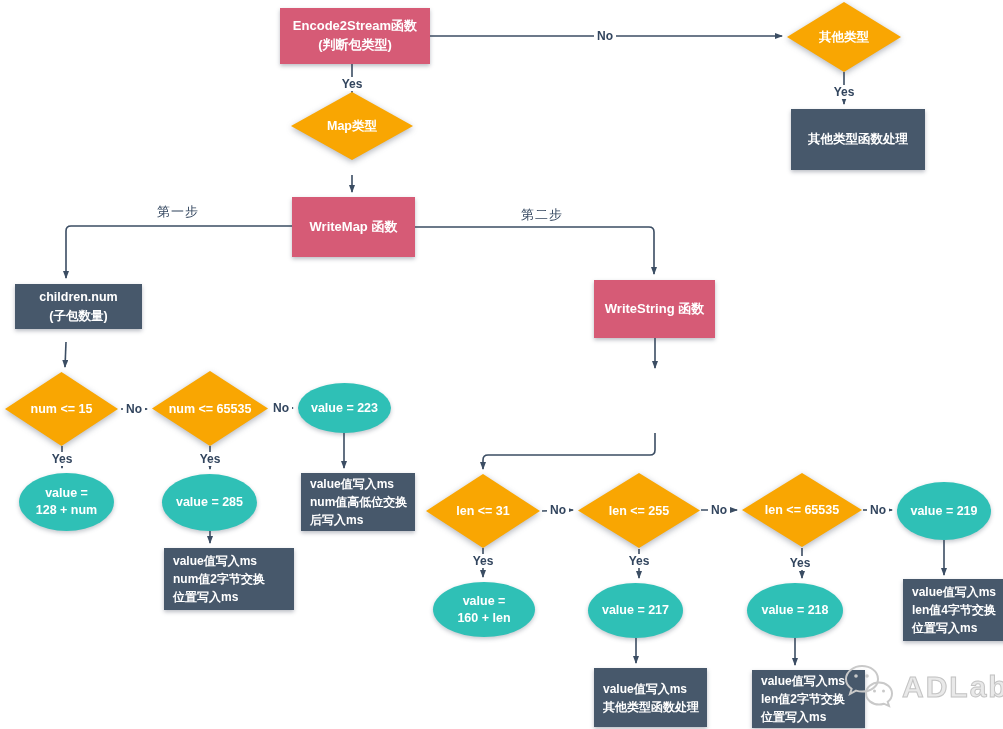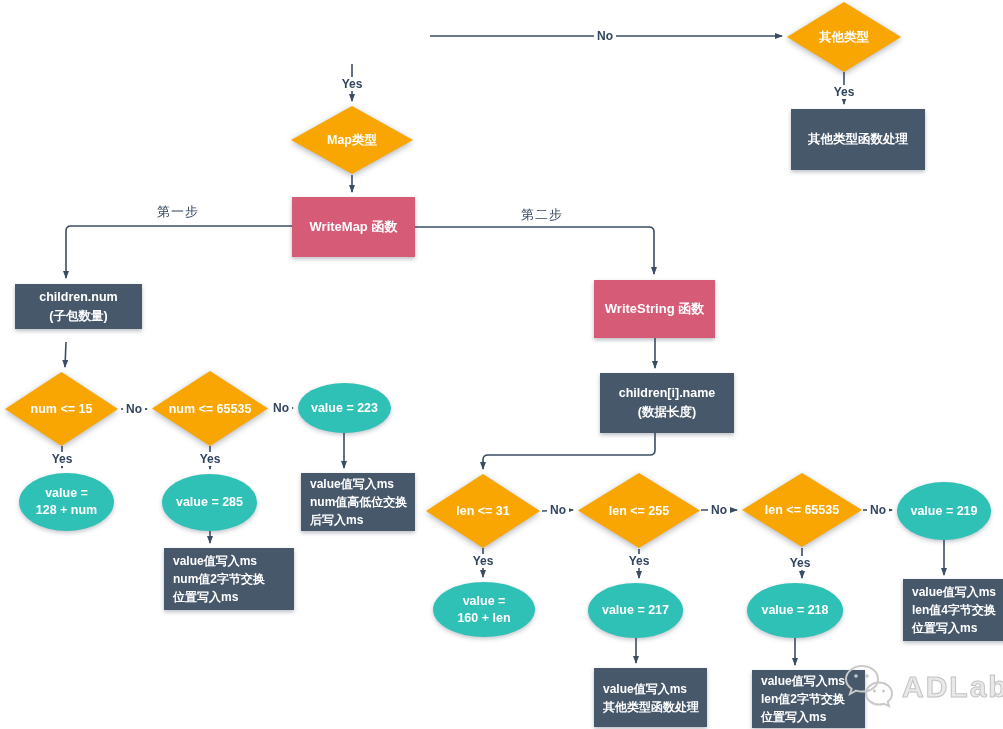--- a/index.html
+++ b/index.html
@@ -62,33 +62,37 @@
       <path d="M863 510 L892 510" marker-end="url(#arrow)"></path>
       <path d="M483 548 L483 577" marker-end="url(#arrow)"></path>
       <path d="M639 549 L639 578" marker-end="url(#arrow)"></path>
       <path d="M802 548 L802 578" marker-end="url(#arrow)"></path>
       <path d="M636 638 L636 663" marker-end="url(#arrow)"></path>
       <path d="M795 638 L795 665" marker-end="url(#arrow)"></path>
       <path d="M944 540 L944 575" marker-end="url(#arrow)"></path>
     </g>
   </svg>
 
+  <div class="node process" style="left:280px;top:8px;width:150px;height:56px">
+    <div>Encode2Stream函数</div>
+    <div>(判断包类型)</div>
+  </div>
   <div class="node process" style="left:292px;top:197px;width:123px;height:60px">
     <div>WriteMap 函数</div>
   </div>
   <div class="node process" style="left:594px;top:280px;width:121px;height:58px">
     <div>WriteString 函数</div>
   </div>
 
   <div class="dwrap" style="left:787px;top:2px;width:114px;height:70px">
     <div class="diamond">
         <span>其他类型</span>
       </div>
   </div>
-  <div class="dwrap" style="left:291px;top:106px;width:122px;height:68px">
+  <div class="dwrap" style="left:291px;top:92px;width:122px;height:68px">
     <div class="diamond">
         <span>Map类型</span>
       </div>
   </div>
   <div class="dwrap" style="left:5px;top:372px;width:113px;height:74px">
     <div class="diamond">
         <span>num &lt;= 15</span>
       </div>
   </div>
   <div class="dwrap" style="left:152px;top:371px;width:116px;height:75px">
@@ -111,24 +115,20 @@
         <span>len &lt;= 65535</span>
       </div>
   </div>
 
   <div class="node databox" style="left:779px;top:109px;width:134px;height:61px">
     <div>其他类型函数处理</div>
   </div>
   <div class="node databox" style="left:3px;top:284px;width:127px;height:45px">
     <div>children.num</div>
     <div>(子包数量)</div>
-  </div>
-  <div class="node databox" style="left:588px;top:373px;width:134px;height:60px">
-    <div>children[i].name</div>
-    <div>(数据长度)</div>
   </div>
   <div class="node databox leftalign" style="left:289px;top:473px;width:114px;height:58px">
     <div>value值写入ms</div>
     <div>num值高低位交换</div>
     <div>后写入ms</div>
   </div>
   <div class="node databox leftalign" style="left:152px;top:548px;width:130px;height:62px">
     <div>value值写入ms</div>
     <div>num值2字节交换</div>
     <div>位置写入ms</div>

